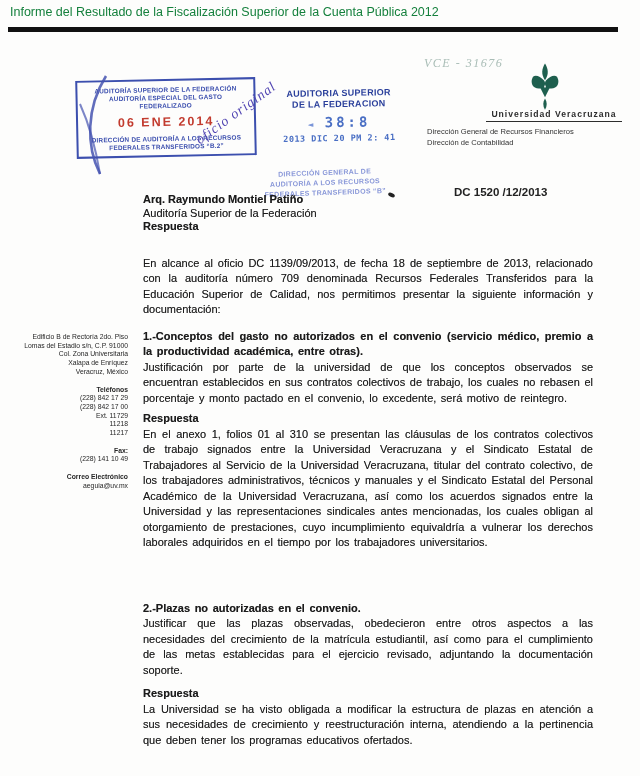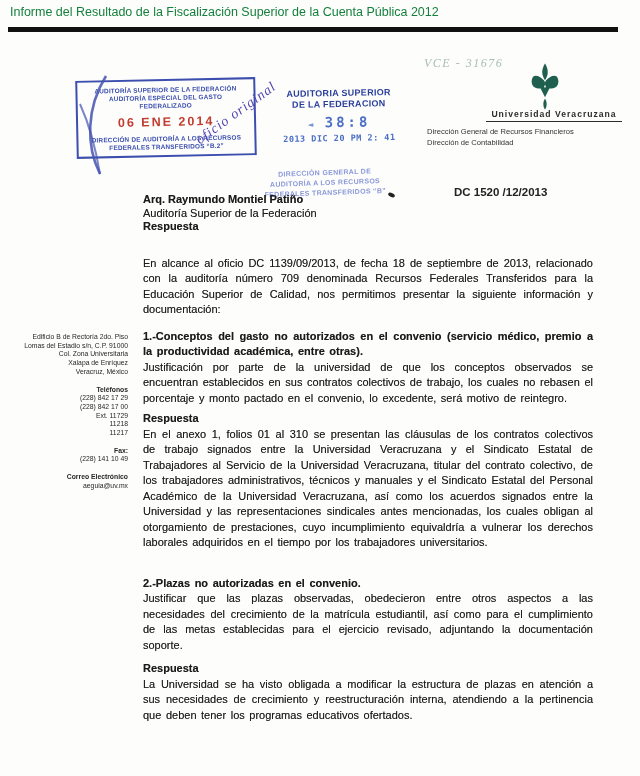--- a/index.html
+++ b/index.html
@@ -75,21 +75,21 @@
   .p{
     text-align:justify;font-size:11px;line-height:15.5px;color:#1b1b1b;
     text-shadow:0 0 .4px rgba(20,20,20,.5);word-spacing:1.5px;
   }
   .b{font-weight:700;}
   .recipient{font-size:11px;line-height:13.5px;text-shadow:0 0 .4px rgba(20,20,20,.5);}
   .recipient div{white-space:nowrap;}
   .mt-intro{margin-top:22px;}
   .mt-item1{margin-top:11px;}
   .mt-resp1{margin-top:5px;}
-  .mt-item2{margin-top:25px;}
+  .mt-item2{margin-top:50px;}
   .mt-resp2{margin-top:8px;}
 </style>
 </head>
 <body>
 
 <div class="page">
 
   <div class="banner-title">Informe del Resultado de la Fiscalización Superior de la Cuenta Pública 2012</div>
   <div class="banner-rule"></div>
 

